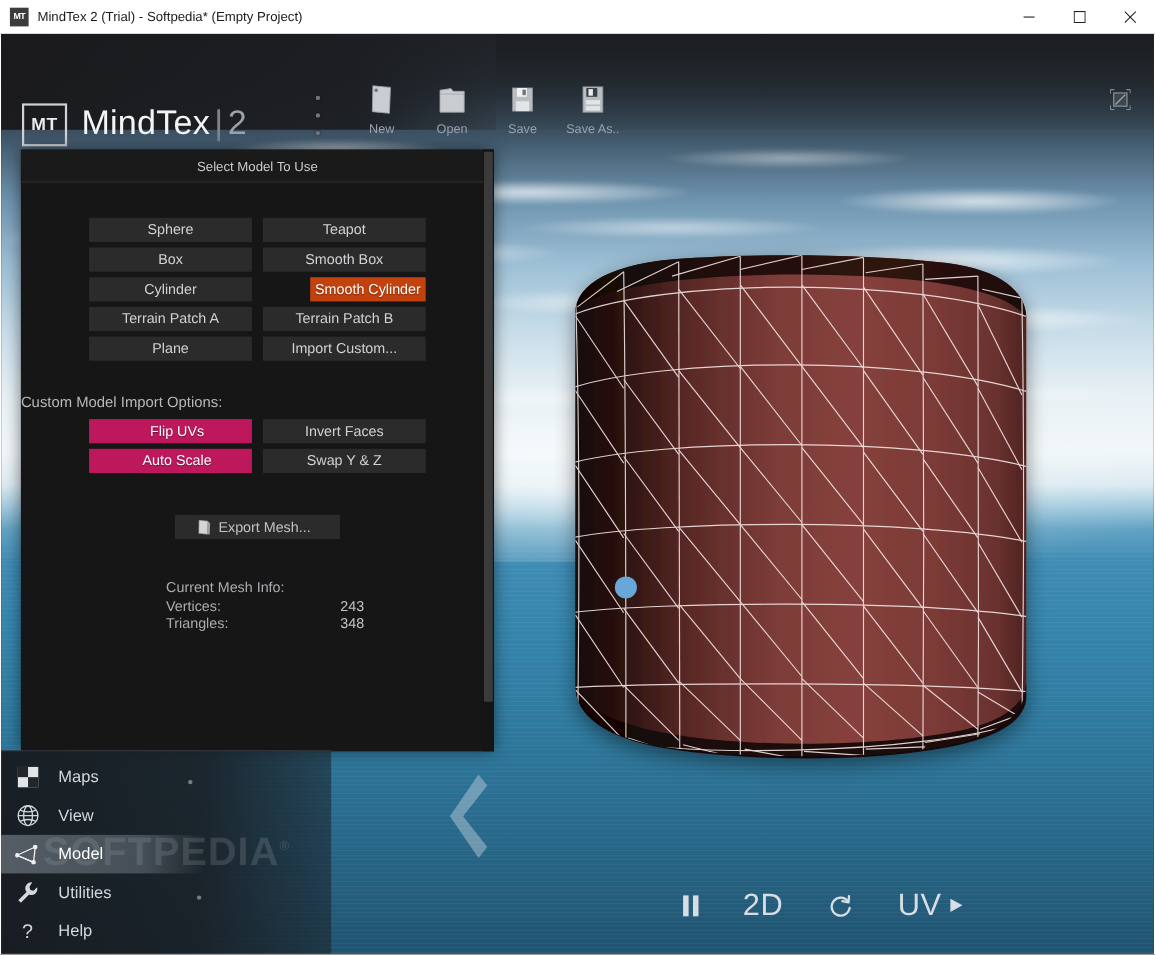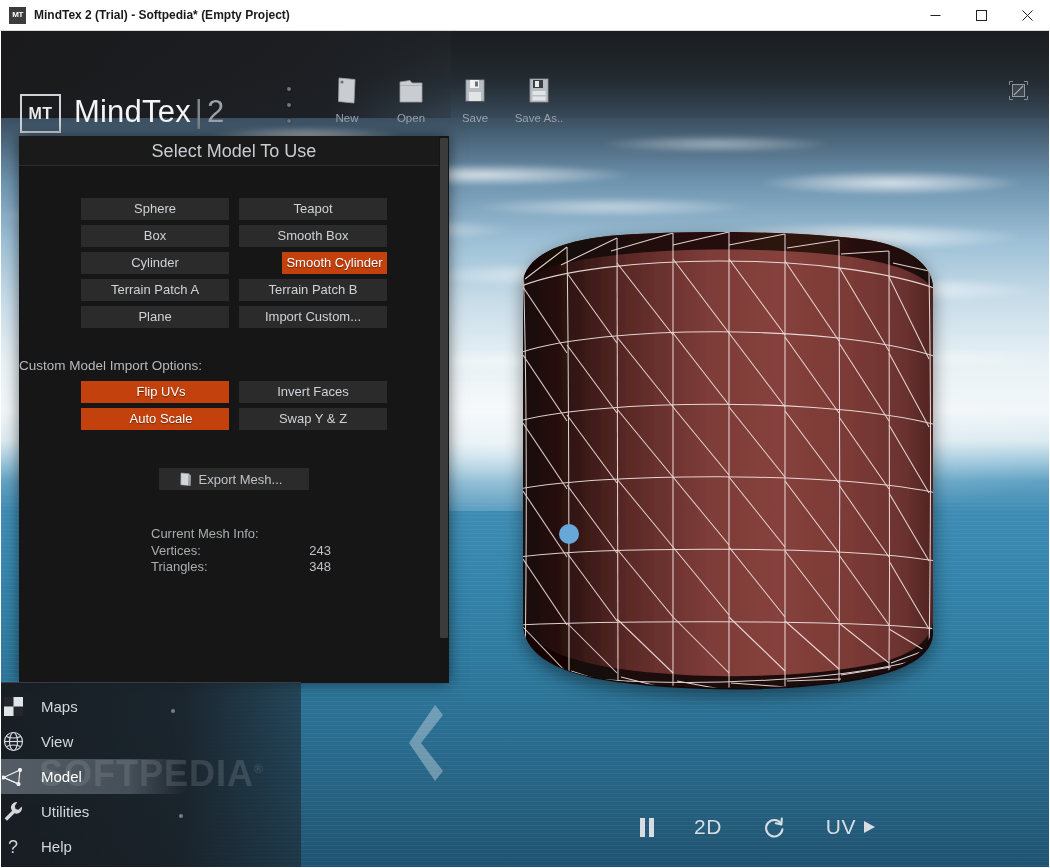--- a/index.html
+++ b/index.html
@@ -20,21 +20,21 @@
     background: #ffffff; border-bottom: 1px solid #d9d9d9;
     display: flex; align-items: center;
   }
   .titlebar-icon {
     width: 17px; height: 17px; margin-left: 9px; margin-right: 8px;
     background: #3c3c3c; color: #ffffff; font-size: 8px; font-weight: bold;
     display: flex; align-items: center; justify-content: center;
     letter-spacing: -0.5px; line-height: 1;
   }
   .titlebar-text {
-    font-size: 12px; color: #1a1a1a; white-space: nowrap; font-weight: bold;
+    font-size: 12px; color: #1a1a1a; white-space: nowrap;
   }
   .win-controls {
     position: absolute; right: 0; top: 0; height: 31px; display: flex;
   }
   .win-btn {
     width: 46px; height: 31px; display: flex; align-items: center; justify-content: center;
     color: #222; font-size: 12px;
   }
   .win-btn svg { display: block; }
 
@@ -130,39 +130,39 @@
 
   
   .panel {
     position: absolute; left: 18px; top: 105px;
     width: 430px; height: 547px;
     background: #161616;
     box-shadow: 0 0 14px rgba(0,0,0,0.55);
   }
   .panel-title {
     height: 30px; line-height: 30px; text-align: center;
-    color: #c9ccd0; font-size: 18px;
+    color: #c9ccd0; font-size: 12px;
     border-bottom: 1px solid #2c2c2c;
     background: #1a1a1a;
   }
   .panel-body { position: relative; padding: 18px 0 0 0; height: 516px; }
 
   .btn-grid {
     display: grid; grid-template-columns: 148px 148px;
     gap: 5px 10px; justify-content: center; margin-top: 14px;
   }
   .mbtn {
     height: 22px; line-height: 22px; text-align: center;
     font-size: 13px; color: #cfd2d6;
     background: #2b2b2b; border: none;
     font-family: "Liberation Sans", sans-serif;
     cursor: pointer; user-select: none;
   }
   .mbtn.selected { background: #c2410c; color: #ffffff; text-shadow: 0 1px 1px rgba(0,0,0,.45); margin-left: 43px; }
-  .mbtn.toggled { background: #c2410c; color: #ffffff; text-shadow: 0 1px 1px rgba(0,0,0,.45); padding-left: 12px; }
+  .mbtn.toggled { background: #be185d; color: #ffffff; text-shadow: 0 1px 1px rgba(0,0,0,.45); padding-left: 12px; }
 
   .section-label {
     color: #b6b9bd; font-size: 13.5px; margin-top: 30px;
   }
   .export-row { display: flex; justify-content: center; margin-top: 38px; }
   .export-btn {
     height: 22px; padding: 0 14px 0 8px; min-width: 150px;
     background: #2b2b2b; color: #bfc2c6; font-size: 13px;
     display: flex; align-items: center; justify-content: center; gap: 7px;
     border: none; cursor: pointer; font-family: "Liberation Sans", sans-serif;
@@ -194,41 +194,41 @@
   .watermark {
     position: absolute; left: 38px; bottom: 72px;
     font-size: 36px; font-weight: bold; letter-spacing: 1px;
     color: rgba(255,255,255,0.13);
     pointer-events: none; user-select: none; white-space: nowrap;
   }
   .watermark sup { font-size: 12px; vertical-align: super; }
   .navlist { position: absolute; left: 0; top: 6px; width: 300px; }
   .navitem {
     position: relative; height: 35px; display: flex; align-items: center;
-    gap: 16px; cursor: pointer;
+    padding-left: 12px; gap: 16px; cursor: pointer;
   }
   .navitem .nicon { width: 24px; display: flex; align-items: center; justify-content: center; }
   .navitem .nlabel { font-size: 15px; color: #d4d7db; }
   .navitem.active { background: linear-gradient(to right, rgba(160,170,182,0.45) 0%, rgba(150,162,175,0.35) 70%, rgba(140,152,166,0.0) 100%); width: 185px; }
   .navitem.active .nlabel { color: #ffffff; }
   .navdot { position: absolute; width: 4px; height: 4px; border-radius: 50%; background: rgba(190,200,210,0.55); }
 
   
   .collapse-chevron {
     position: absolute; left: 398px; bottom: 78px;
     opacity: 0.42;
   }
 
   
   .vp-toolbar {
     position: absolute; right: 172px; bottom: 28px;
     display: flex; align-items: center; gap: 40px;
   }
   .vp-btn { display: flex; align-items: center; gap: 5px; cursor: pointer; color: #d7dde2; }
-  .vp-btn .txt { font-size: 21px; letter-spacing: 0.5px; }
+  .vp-btn .txt { font-size: 28px; letter-spacing: 0.5px; }
   .pause-ico { display: flex; gap: 4px; }
   .pause-ico i { display: block; width: 5px; height: 19px; background: #d7dde2; }
 
   
   .model-wrap {
     position: absolute; left: 500px; top: 190px; width: 460px; height: 490px;
     pointer-events: none;
   }
   .model-wrap svg { display: block; overflow: visible; }
 </style>

